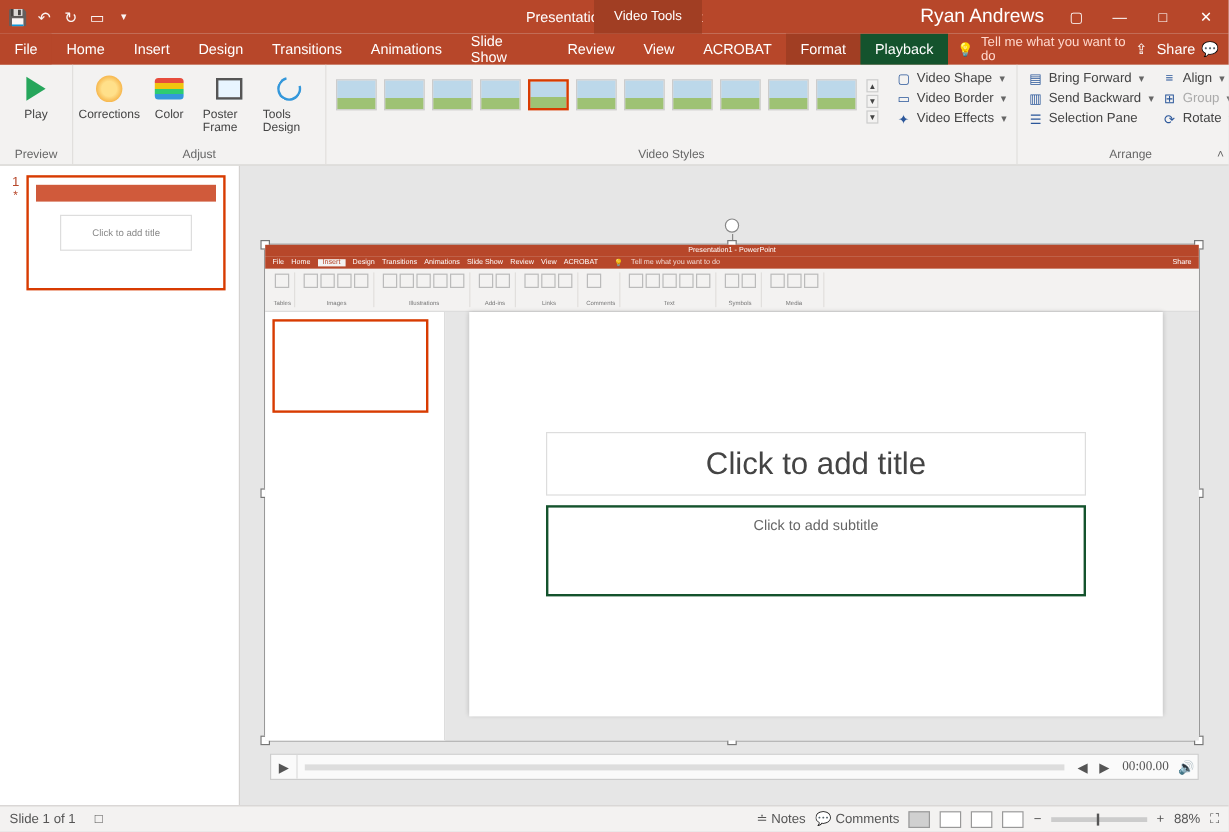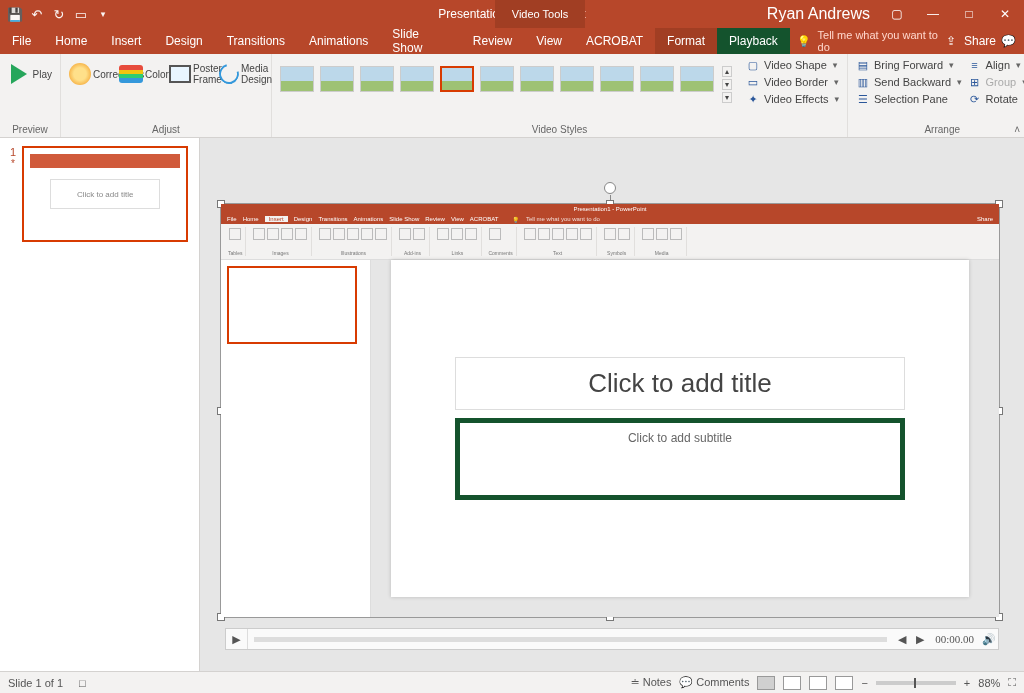--- a/index.html
+++ b/index.html
@@ -21,21 +21,21 @@
   .tab.file { background:#b7472a; }
   .tab.context-active { background:#a13e23; color:#fff; }
   .tell { margin-left:8px; display:flex; align-items:center; gap:6px; color:#ffd7cc; font-size:11px;}
   .sharebox{margin-left:auto; display:flex; align-items:center; gap:6px; padding-right:8px; color:#fff;}
   .share-ico{width:14px;height:14px;display:inline-flex;align-items:center;justify-content:center;}
   
   .ribbon { background:#f3f2f1; border-bottom:1px solid #d4d2d0; display:flex; height:84px; position:relative;}
   .group { border-right:1px solid #e1dfdd; padding:4px 8px 2px; display:flex; flex-direction:column; justify-content:space-between;}
   .group-label { text-align:center; font-size:10px; color:#666; padding-top:2px;}
   .grow{display:flex; gap:6px; align-items:flex-start;}
-  .bigbtn { display:flex; align-items:center; width:44px; font-size:10px; color:#444; gap:2px; padding-top:2px;}
+  .bigbtn { display:flex; flex-direction:column; align-items:center; width:44px; font-size:10px; color:#444; gap:2px; padding-top:2px;}
   .bigbtn .bicon { width:28px; height:28px; display:flex; align-items:center; justify-content:center;}
   .play-ico{width:0;height:0;border-left:16px solid #26a65b;border-top:10px solid transparent;border-bottom:10px solid transparent;}
   .sun-ico{width:22px;height:22px;border-radius:50%;background:radial-gradient(circle,#ffe08a 40%,#f7b84f 70%);}
   .rainbow-ico{width:24px;height:18px;background:linear-gradient(180deg,#e74c3c 0 25%,#f1c40f 0 50%,#2ecc71 0 75%,#3498db 0 100%); border-radius:3px;}
   .frame-ico{width:22px;height:18px;border:2px solid #555;background:#e8f5ff;}
   .reset-ico{width:20px;height:20px;border:2px solid #3498db;border-radius:50%;border-top-color:transparent; transform:rotate(30deg);}
   .style-gallery{display:flex; gap:6px; padding-top:4px;}
   .thumb{width:34px;height:26px;background:linear-gradient(180deg,#bcd8ea 60%,#9ec274 60%);border:1px solid #ccc;}
   .thumb.sel{border:2px solid #d83b01;}
   .arrange-col{display:flex;flex-direction:column;gap:3px;font-size:11px;color:#444;}
@@ -66,21 +66,21 @@
   .ip-ribbon{background:#f3f2f1;height:36px;border-bottom:1px solid #ddd;display:flex;gap:3px;padding:3px 4px;}
   .ip-grp{border-right:1px solid #e1dfdd;padding:0 3px;display:flex;flex-direction:column;justify-content:space-between;}
   .ip-lbl{font-size:5px;color:#777;text-align:center;}
   .ip-icn{width:12px;height:12px;border:1px solid #bbb;margin:1px;}
   .ip-body{flex:1;display:flex;background:#e6e6e6;}
   .ip-thumbs{width:150px;background:#fff;border-right:1px solid #ddd;padding:6px;}
   .ip-thumb{width:130px;height:78px;border:2px solid #d83b01;background:#fff;}
   .ip-slide{flex:1;position:relative;}
   .ip-page{position:absolute;left:20px;top:0;right:30px;bottom:20px;background:#fff;box-shadow:0 0 4px rgba(0,0,0,0.2);display:flex;flex-direction:column;align-items:center;justify-content:center;gap:8px;}
   .ip-title-ph{border:1px solid #ddd;width:78%;padding:10px 0;text-align:center;font-size:26px;color:#444;font-weight:300;}
-  .ip-sub-ph{border:5px solid #14532d;width:78%;padding:8px 0 50px;text-align:center;font-size:12px;color:#666;}
+  .ip-sub-ph{border:2px solid #14532d;width:78%;padding:8px 0 50px;text-align:center;font-size:12px;color:#666;}
   
   .playbar{position:absolute;left:25px;right:25px;top:490px;height:22px;background:#fafafa;border:1px solid #ccc;display:flex;align-items:center;font-size:11px;color:#555;}
   .playbar .pbtn{width:22px;height:100%;display:flex;align-items:center;justify-content:center;border-right:1px solid #ddd;}
   .playbar .track{flex:1;height:5px;background:#ddd;margin:0 6px;}
   .playbar .skip{width:18px;text-align:center;}
   .playbar .time{margin:0 6px;font-family:Liberation Serif, serif;}
   
   .status{height:22px;background:#f3f2f1;border-top:1px solid #d4d2d0;display:flex;align-items:center;font-size:11px;color:#555;padding:0 8px;gap:16px;}
   .status .right{margin-left:auto;display:flex;align-items:center;gap:8px;}
   .viewbtn{width:18px;height:14px;border:1px solid #999;background:#fff;}
@@ -167,21 +167,21 @@
       <div class="bigbtn">
           <div class="bicon">
             <div class="frame-ico"></div>
           </div>
           <span>Poster Frame</span>
         </div>
       <div class="bigbtn">
           <div class="bicon">
             <div class="reset-ico"></div>
           </div>
-          <span>Media Design</span>
+          <span>Tools Design</span>
         </div>
     </div>
     <div class="group-label">Adjust</div>
   </div>
 
   <div class="group" style="flex:1;">
     <div class="grow" style="align-items:center;">
       <div class="style-gallery">
         <div class="thumb"></div>
         <div class="thumb"></div>

